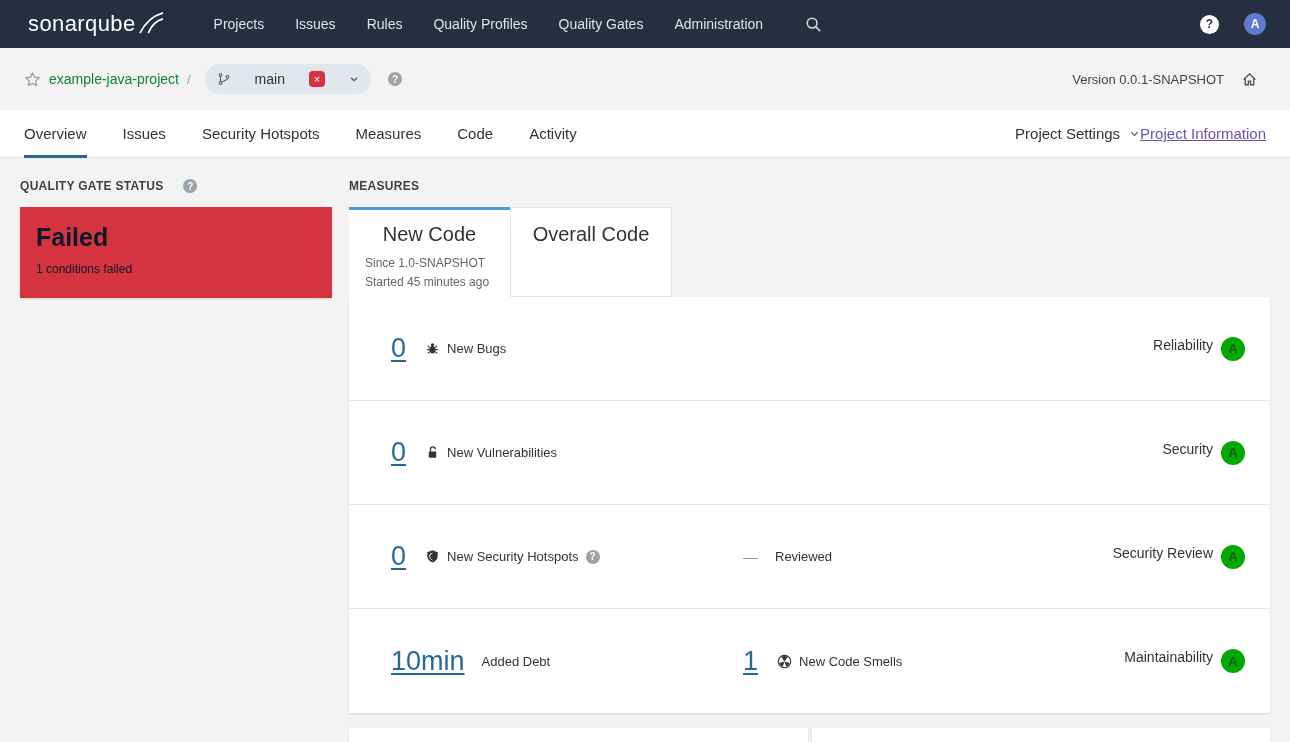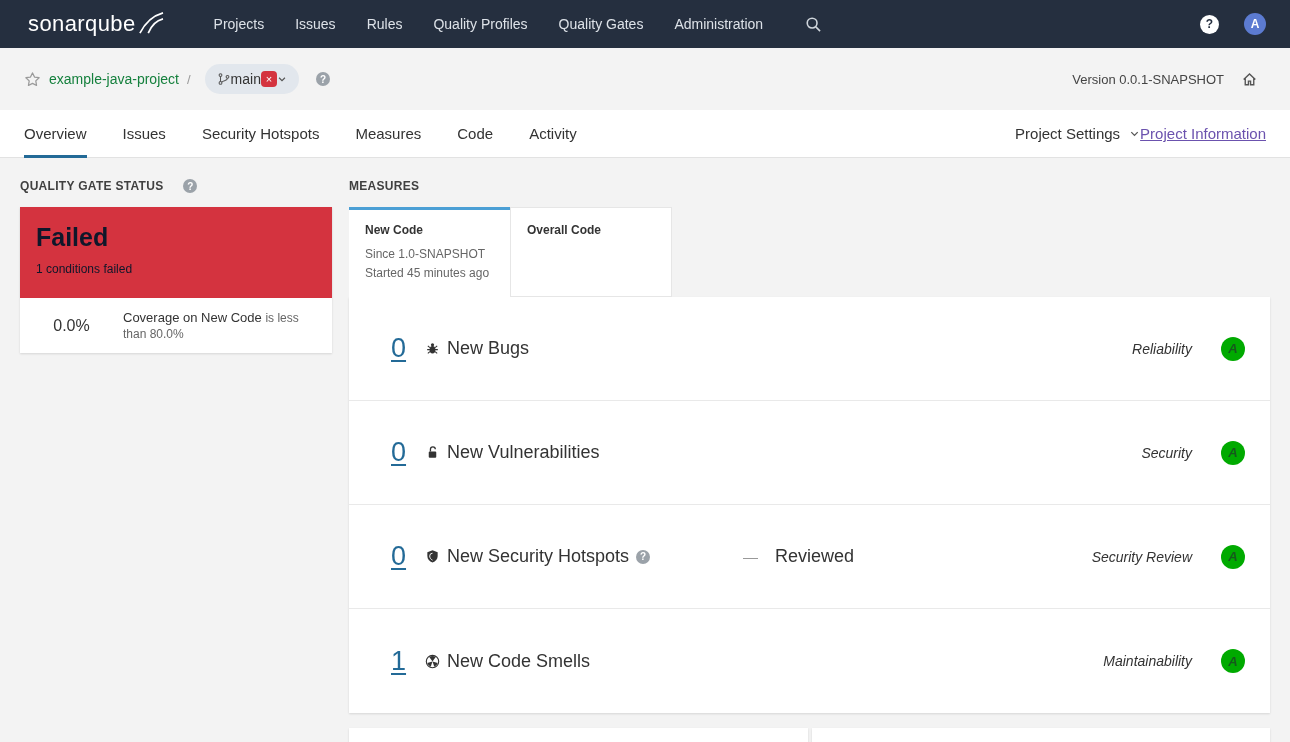--- a/index.html
+++ b/index.html
@@ -18,21 +18,21 @@
   .help-circle-nav { width:19px; height:19px; border-radius:50%; background:#fff; color:#252f3f;
     font-size:12px; font-weight:bold; display:flex; align-items:center; justify-content:center; }
   .avatar { width:22px; height:22px; border-radius:50%; background:#5c7bd1; color:#fff;
     font-size:12px; font-weight:bold; display:flex; align-items:center; justify-content:center; }
 
   
   .breadcrumb-bar { height:62px; background:#f3f3f3; display:flex; align-items:center; padding:0 32px 0 24px; }
   .star-btn { display:flex; align-items:center; margin-right:8px; }
   .project-link { font-size:14px; color:#15803d; }
   .crumb-sep { color:#999; font-size:13px; margin:0 8px; }
-  .branch-pill { display:flex; align-items:center; gap:0; background:#e2e7ed; border-radius:15px;
+  .branch-pill { display:flex; align-items:center; gap:24px; background:#e2e7ed; border-radius:15px;
     height:30px; padding:4px 12px; margin-left:6px; }
   .branch-name { font-size:14px; color:#333; }
   .close-badge { width:16px; height:16px; border-radius:4px; background:#d4333f; color:#fff;
     font-size:11px; line-height:1; display:flex; align-items:center; justify-content:center; }
   .help-sm { width:14px; height:14px; border-radius:50%; background:#9ba2a9; color:#fff; font-size:10px;
     font-weight:bold; display:inline-flex; align-items:center; justify-content:center; flex:none; }
   .branch-help { margin-left:17px; }
   .bc-right { margin-left:auto; display:flex; align-items:center; gap:17px; }
   .version-label { font-size:13px; color:#444; }
 
@@ -56,32 +56,32 @@
   .qg-failed-sub { font-size:12px; margin-top:10px; }
   .qg-condition { background:#fff; height:55px; display:flex; align-items:center; box-shadow:0 1px 2px rgba(0,0,0,.12); }
   .qg-cond-value { width:103px; text-align:center; font-size:16px; flex:none; }
   .qg-cond-text { font-size:13px; line-height:16px; padding-right:14px; }
   .qg-cond-text .cmp { font-size:12px; color:#666; }
 
   .measure-tabs { display:flex; }
   .mtab { width:161px; height:90px; padding:15px 16px 0 16px; background:#fff; }
   .mtab.active { border-top:3px solid #4b9fd5; padding-top:13px; }
   .mtab.inactive { width:162px; border:1px solid #e6e6e6; }
-  .mtab-label { font-size:12px; font-weight:bold; color:#333; margin-bottom:8px; }
+  .mtab-label { font-size:20px; font-weight:normal; color:#333; margin-bottom:8px;text-align:center; }
   .mtab-line { font-size:12px; color:#666; line-height:19px; }
 
   .measures-card { background:#fff; box-shadow:0 1px 2px rgba(0,0,0,.12); }
   .m-row { height:104px; display:flex; align-items:center; padding:0 25px 0 42px; border-bottom:1px solid #e9e9e9; }
   .m-row:last-child { border-bottom:none; }
   .m-main { width:352px; display:flex; align-items:center; flex:none; }
   .m-mid { display:flex; align-items:center; }
-  .m-right { margin-left:auto; display:flex; align-items:center; gap:29px;font-style:italic; }
+  .m-right { margin-left:auto; display:flex; gap:8px; }
   .m-num { font-size:27px; color:#236a97; text-decoration:underline; text-underline-offset:3px; }
   .m-icon { margin-left:19px; display:inline-flex; flex:none; }
-  .m-label { font-size:18px; color:#333; margin-left:7px; white-space:nowrap; }
+  .m-label { font-size:13px; color:#333; margin-left:7px; white-space:nowrap; }
   .m-label.no-icon { margin-left:17px; }
   .m-help { margin-left:7px; }
   .m-dash { font-size:15px; color:#999; }
   .m-domain { font-size:14px; color:#333; }
   .rating { width:24px; height:24px; border-radius:50%; background:#00aa00; color:#15591c;
     font-weight:bold; font-size:13px; display:flex; align-items:center; justify-content:center; flex:none; }
 
   .bottom-row { display:flex; gap:4px; margin-top:15px; }
   .bottom-card { background:#fff; height:30px; flex:1; box-shadow:0 1px 2px rgba(0,0,0,.12); }
 
@@ -180,27 +180,20 @@
 
   <div class="left-col" data-interactable="false">
     <div class="section-heading" data-interactable="false">
       <span data-interactable="false">QUALITY GATE STATUS</span>
       <span class="help-sm" data-interactable="true">?</span>
     </div>
     <div class="qg-failed" data-interactable="false">
       <div class="qg-failed-title" data-interactable="false">Failed</div>
       <div class="qg-failed-sub" data-interactable="false">1 conditions failed</div>
     </div>
-    <div class="qg-condition" data-interactable="true">
-      <span class="qg-cond-value" data-interactable="false">0.0%</span>
-      <span class="qg-cond-text" data-interactable="false">
-        <span data-interactable="false">Coverage on New Code</span>
-        <span class="cmp" data-interactable="false">is less than 80.0%</span>
-      </span>
-    </div>
   </div>
 
   <div class="right-col" data-interactable="false">
     <div class="section-heading" data-interactable="false">
       <span data-interactable="false">MEASURES</span>
     </div>
 
     <div class="measure-tabs" data-interactable="false">
       <div class="mtab active" data-interactable="true">
         <div class="mtab-label" data-interactable="false">New Code</div>
@@ -265,20 +258,24 @@
           <span class="m-dash" data-interactable="false">—</span>
           <span class="m-label no-icon" data-interactable="false">Reviewed</span>
         </div>
         <div class="m-right" data-interactable="false">
           <span class="m-domain" data-interactable="true">Security Review</span>
           <span class="rating" data-interactable="true">A</span>
         </div>
       </div>
 
       <div class="m-row" data-interactable="false">
+        <div class="m-main" data-interactable="false">
+          <a class="m-num" data-interactable="true">10min</a>
+          <span class="m-label no-icon" data-interactable="false">Added Debt</span>
+        </div>
         <div class="m-mid" data-interactable="false">
           <a class="m-num" data-interactable="true">1</a>
           <span class="m-icon" data-interactable="false">
             <svg width="15" height="15" viewBox="0 0 16 16">
               <circle cx="8" cy="8" r="6.6" fill="none" stroke="#333" stroke-width="1.2"></circle>
               <path d="M8 8 L4.6 3.3 A6 6 0 0 1 11.4 3.3 Z" fill="#333"></path>
               <path d="M8 8 L2.4 9.7 A6 6 0 0 0 6.1 13.6 Z" fill="#333"></path>
               <path d="M8 8 L9.9 13.6 A6 6 0 0 0 13.6 9.7 Z" fill="#333"></path>
             </svg>
           </span>

